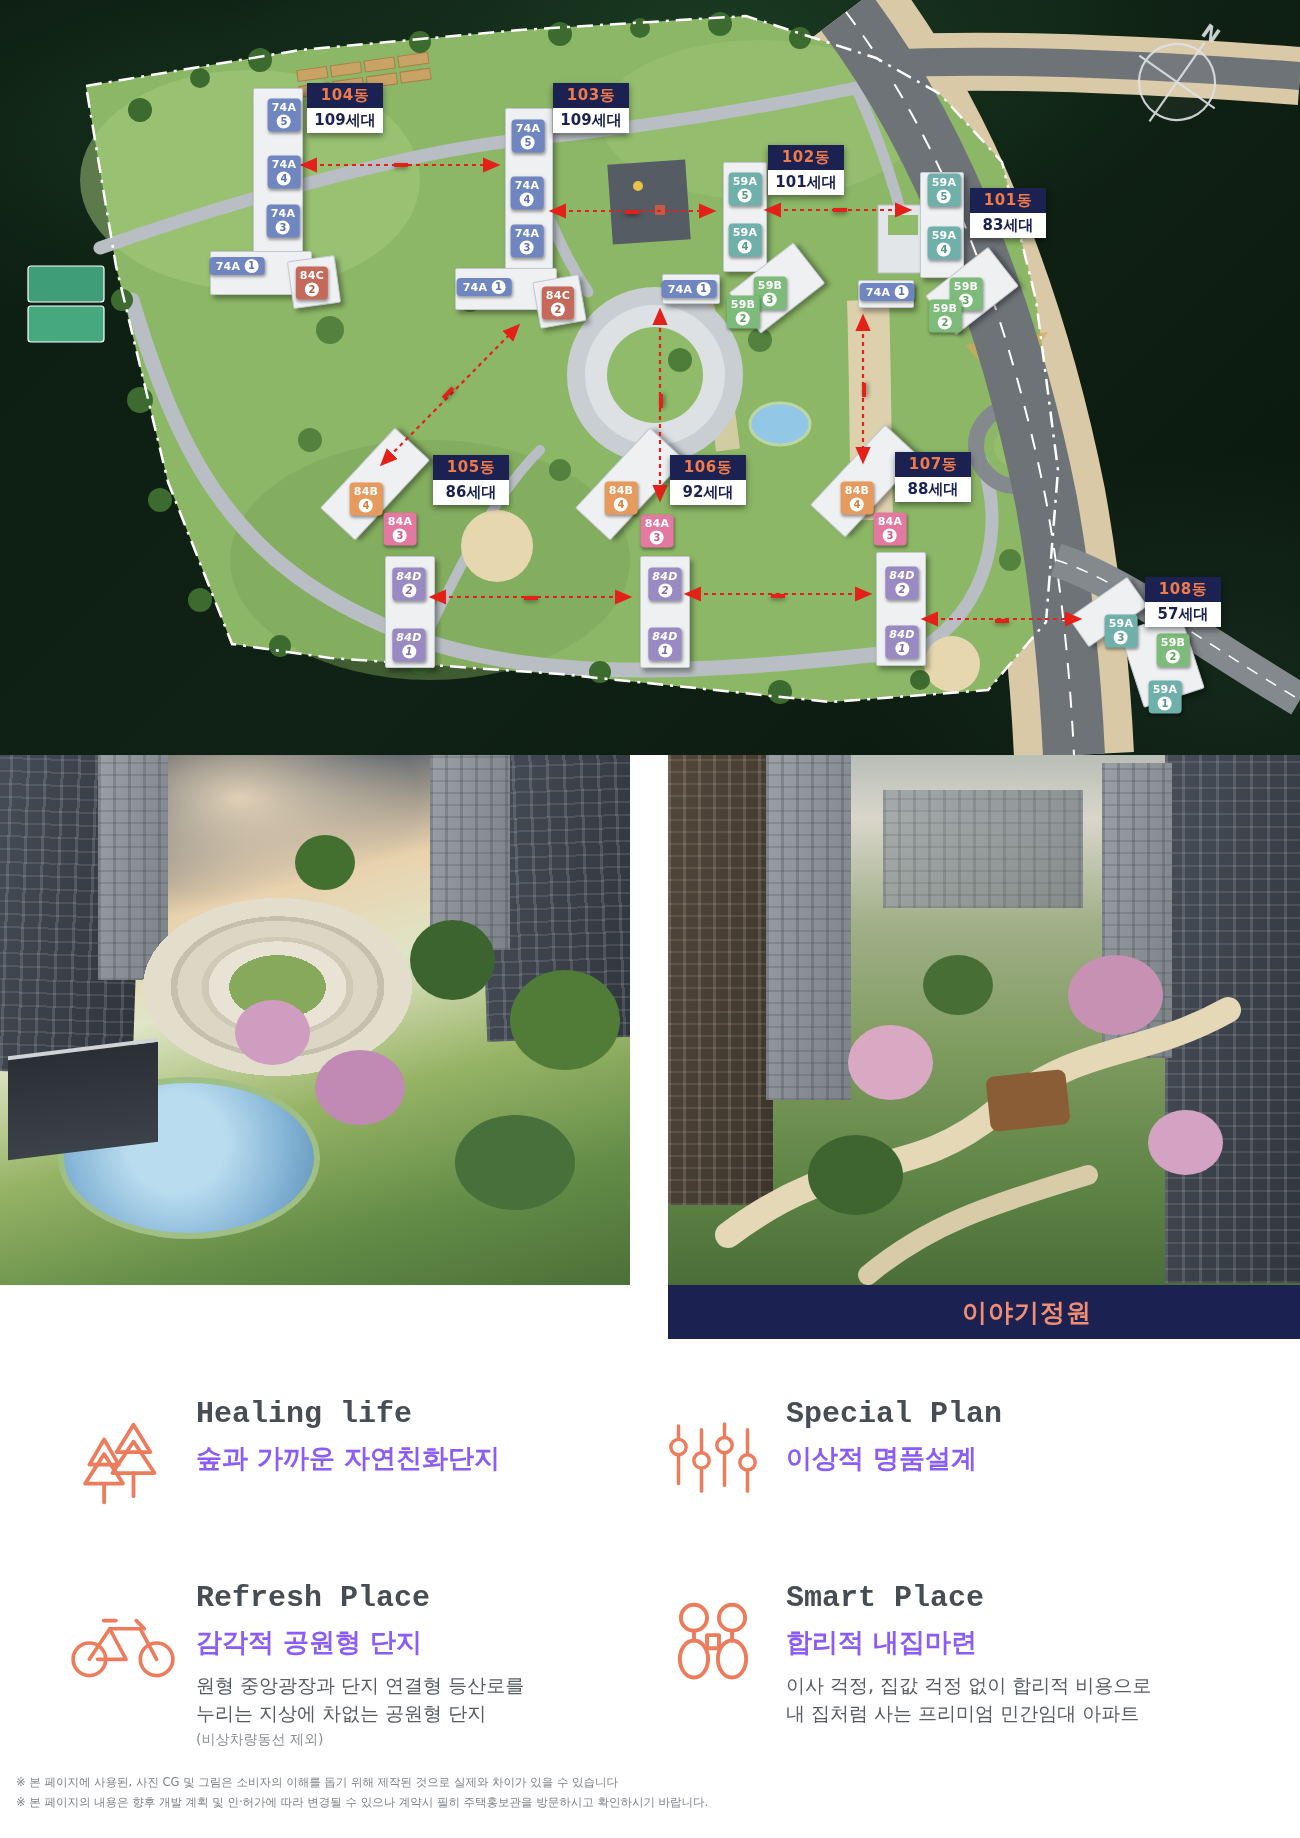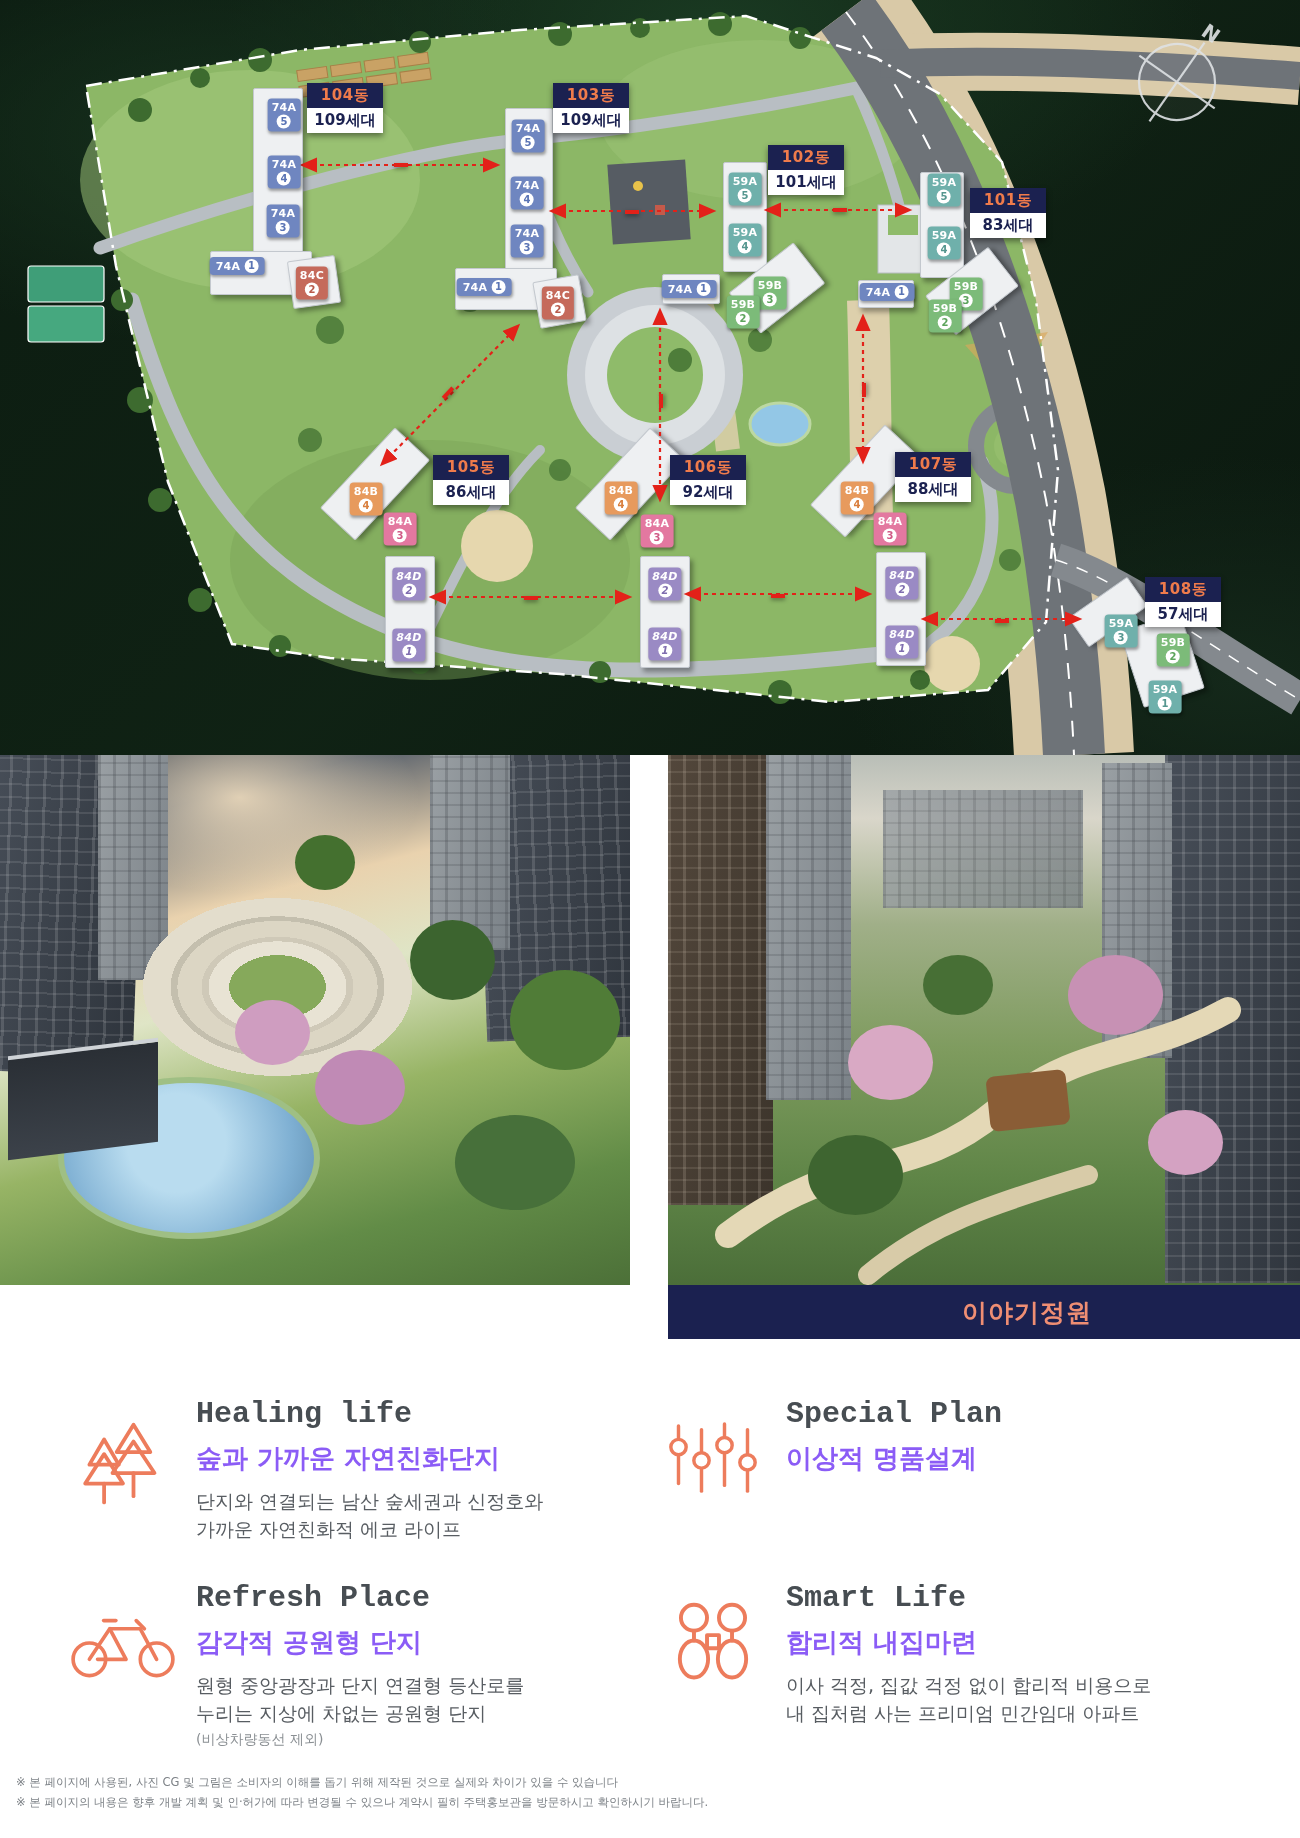--- a/index.html
+++ b/index.html
@@ -246,21 +246,21 @@
         <div class="dong-units">101세대</div>
       </div>
         <div class="dong-block" style="left: 970px; top: 188px;">
         <div class="dong-name">101동</div>
         <div class="dong-units">83세대</div>
       </div>
         <div class="dong-block" style="left: 415px; top: 455px; margin-left: 18px;">
         <div class="dong-name">105동</div>
         <div class="dong-units">86세대</div>
       </div>
-        <div class="dong-block" style="left: 670px; top: 455px; border-radius: 9px;">
+        <div class="dong-block" style="left: 670px; top: 455px;">
         <div class="dong-name">106동</div>
         <div class="dong-units">92세대</div>
       </div>
         <div class="dong-block" style="left: 895px; top: 452px;">
         <div class="dong-name">107동</div>
         <div class="dong-units">88세대</div>
       </div>
         <div class="dong-block" style="left: 1145px; top: 577px;">
         <div class="dong-name">108동</div>
         <div class="dong-units">57세대</div>
@@ -471,22 +471,20 @@
           <path d="M22,40 L40,68 L4,68 Z"></path>
           <line x1="22" y1="68" x2="22" y2="86"></line>
       <path d="M50,12 L66,38 L34,38 Z"></path>
           <path d="M50,28 L70,58 L30,58 Z"></path>
           <line x1="50" y1="58" x2="50" y2="80"></line>
     </svg>
   </div>
   <div class="f-text">
     <div class="f-title">Healing life</div>
     <div class="f-sub">숲과 가까운 자연친화단지</div>
-    <div class="f-body">단지와 연결되는 남산 숲세권과 신정호와
-가까운 자연친화적 에코 라이프</div>
   </div>
 </div>
 <div class="feature" style="left:645px;top:1398px;width:640px;">
   <div class="icon-box">
     <svg width="92" height="95" viewBox="0 0 96 90">
       <line x1="12" y1="10" x2="12" y2="70"></line>
           <circle cx="12" cy="32" r="8" fill="#fff"></circle>
       <line x1="36" y1="14" x2="36" y2="78"></line>
           <circle cx="36" cy="46" r="8" fill="#fff"></circle>
       <line x1="60" y1="8" x2="60" y2="72"></line>
@@ -525,21 +523,21 @@
       <circle cx="20" cy="20" r="12"></circle>
           <ellipse cx="20" cy="58" rx="13" ry="17"></ellipse>
       <circle cx="55" cy="20" r="12"></circle>
           <ellipse cx="55" cy="58" rx="13" ry="17"></ellipse>
       <line x1="20" y1="32" x2="20" y2="41"></line>
           <line x1="55" y1="32" x2="55" y2="41"></line>
       <rect x="32" y="36" width="11" height="12"></rect>
     </svg>
   </div>
   <div class="f-text">
-    <div class="f-title">Smart Life</div>
+    <div class="f-title">Smart Place</div>
     <div class="f-sub">합리적 내집마련</div>
     <div class="f-body">이사 걱정, 집값 걱정 없이 합리적 비용으로
 내 집처럼 사는 프리미엄 민간임대 아파트</div>
   </div>
 </div>
 
 <div id="footer">
   <div>※ 본 페이지에 사용된, 사진 CG 및 그림은 소비자의 이해를 돕기 위해 제작된 것으로 실제와 차이가 있을 수 있습니다</div>
   <div>※ 본 페이지의 내용은 향후 개발 계획 및 인·허가에 따라 변경될 수 있으나 계약시 필히 주택홍보관을 방문하시고 확인하시기 바랍니다.</div>
 </div>

